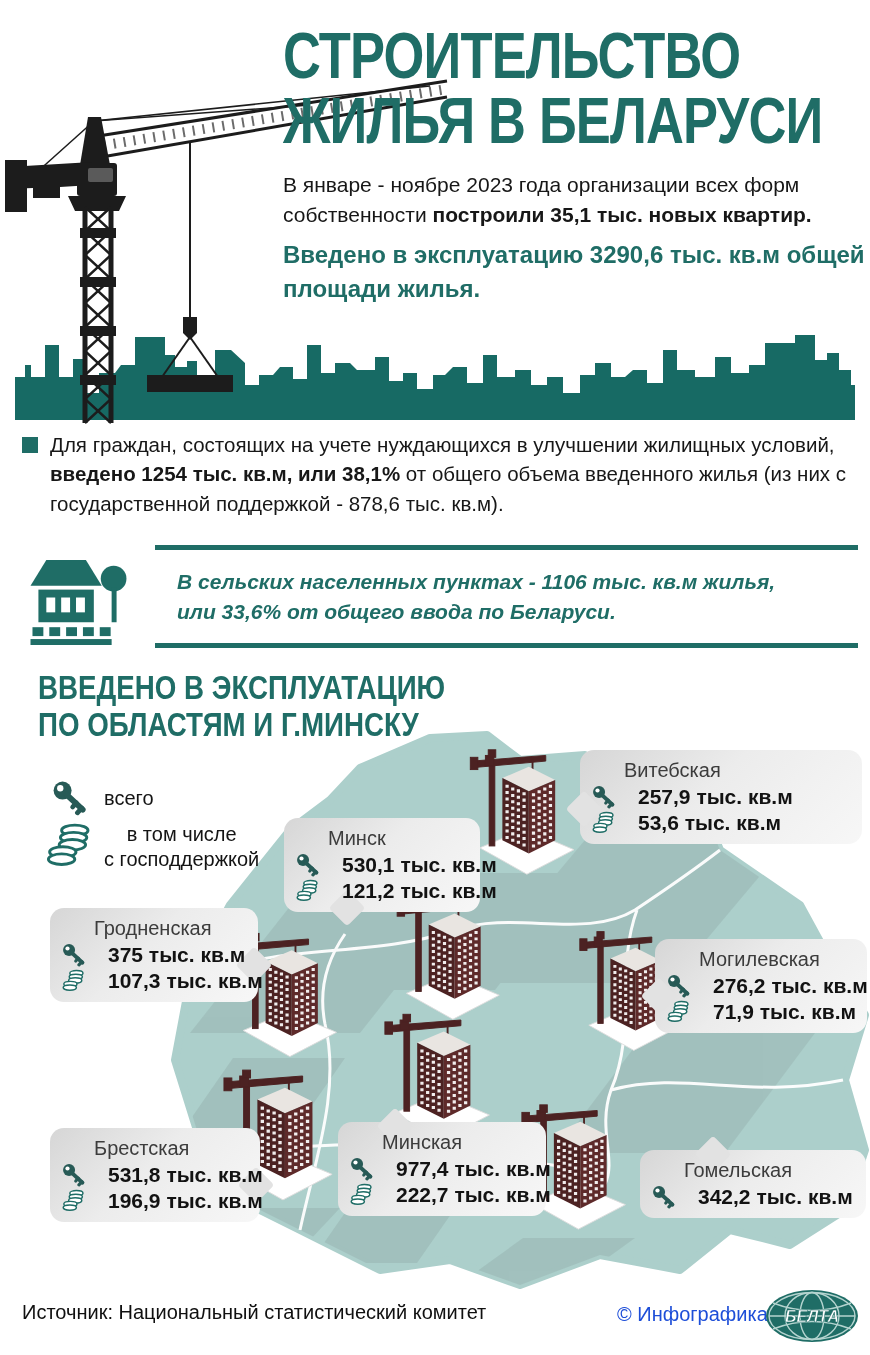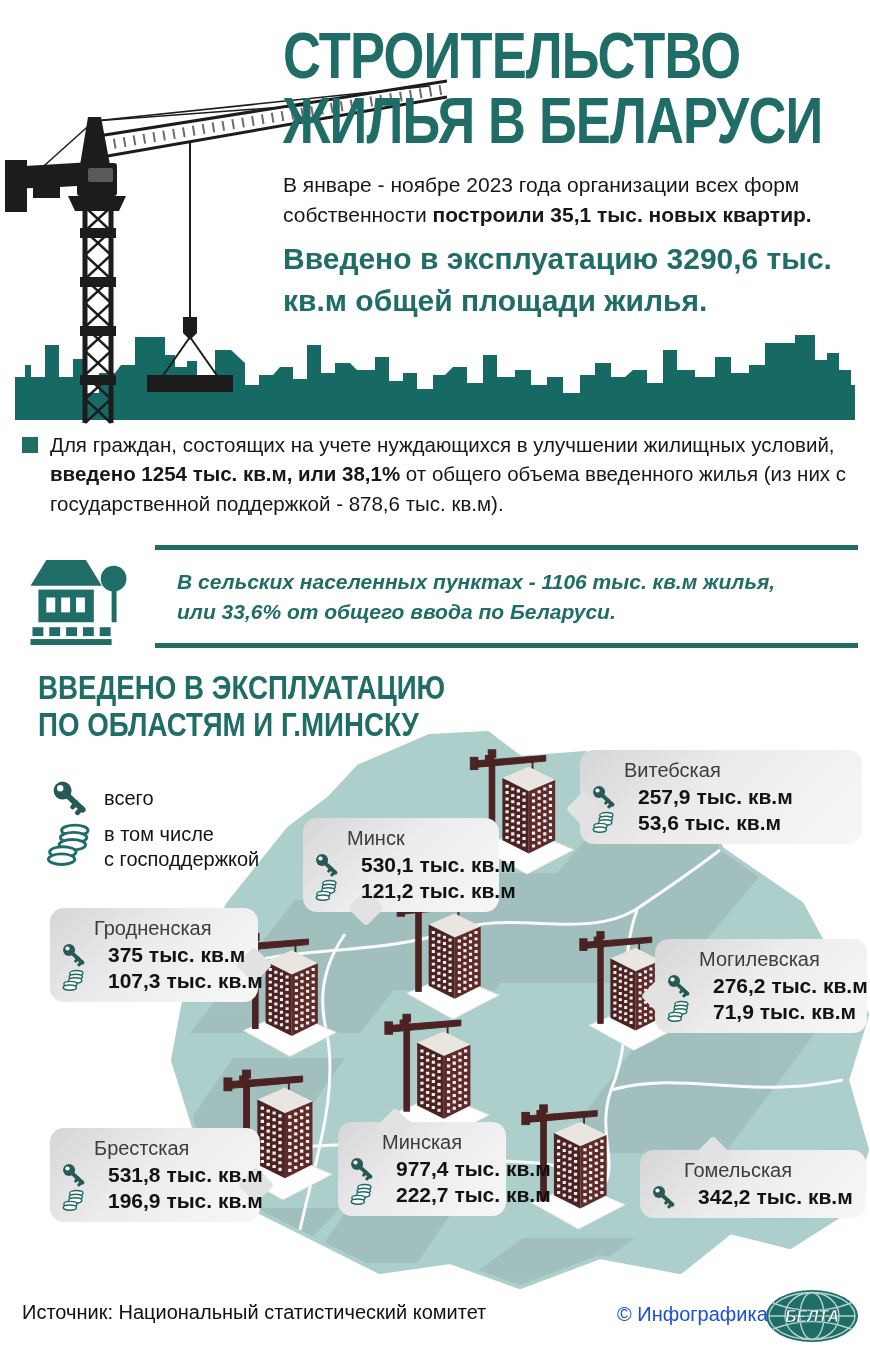--- a/index.html
+++ b/index.html
@@ -19,40 +19,40 @@
   .abs{position:absolute;}
   
   .title{
     left:283px;top:24px;width:600px;
     color:var(--teal);font-weight:bold;font-size:64px;line-height:1.02;
     transform:scaleX(.82);transform-origin:left top;white-space:nowrap;
     letter-spacing:-1px;z-index:5;
   }
   .intro{left:283px;top:170px;width:582px;font-size:21px;line-height:1.42;z-index:5;}
   .intro .b{font-weight:bold;}
-  .intro-teal{left:283px;top:238px;width:582px;font-size:30px;line-height:1.4;
+  .intro-teal{left:283px;top:238px;width:582px;font-size:24px;line-height:1.4;
     color:var(--teal);font-weight:bold;z-index:5;}
   
   .bullet-sq{left:22px;top:437px;width:16px;height:16px;background:var(--teal);z-index:2;}
   .bullet-p{left:50px;top:430px;width:812px;font-size:20.5px;line-height:1.43;z-index:2;}
   .bullet-p .b{font-weight:bold;margin-top:32px;}
   
   .rural-box{
     left:155px;top:545px;width:703px;box-sizing:border-box;
     border-top:5px solid var(--teal);border-bottom:5px solid var(--teal);
     padding:17px 10px 16px 22px;
   }
   .rural-box .line{color:var(--teal);font-weight:bold;font-style:italic;font-size:21px;line-height:1.42;}
   .rural-icon{left:26px;top:552px;width:102px;height:93px;}
   
   .sec-title{
     left:38px;top:670px;color:var(--teal);font-weight:bold;font-size:33px;line-height:1.12;
     transform:scaleX(.84);transform-origin:left top;white-space:nowrap;z-index:6;
   }
-  .legend-label{font-size:20px;line-height:1.25;color:#141414;z-index:6;}
+  .legend-label{font-size:20px;line-height:1.25;color:#141414;z-index:6;text-align:center;}
   .map-svg{left:165px;top:728px;width:705px;height:560px;z-index:1;}
   .building{z-index:3;}
   .callout{
     position:absolute;z-index:4;
     background:linear-gradient(135deg,#d6d6d6 0%,#ececec 45%,#f7f7f7 100%);
     border-radius:14px;padding:9px 10px 9px 12px;box-sizing:border-box;
   }
   .callout .ptr{
     position:absolute;width:26px;height:26px;background:#e2e2e2;
     transform:rotate(45deg);border-radius:4px;z-index:-1;
@@ -271,21 +271,21 @@
     <span class="val">257,9 тыс. кв.м</span>
     </div>
   <div class="row">
       <svg class="ico-sm" viewBox="0 0 40 40">
         <use href="#coins-sym"></use>
       </svg>
     <span class="val">53,6 тыс. кв.м</span>
     </div>
 </div>
 
-<div class="callout" style="left:303px;top:818px;width:196px;">
+<div class="callout" style="left:284px;top:818px;width:196px;">
   <div class="ptr" style="left:50px;bottom:-9px;"></div>
   <div class="name">Минск</div>
   <div class="row">
       <svg class="ico-sm" viewBox="0 0 34 34">
         <use href="#key-sym"></use>
       </svg>
     <span class="val">530,1 тыс. кв.м</span>
     </div>
   <div class="row">
       <svg class="ico-sm" viewBox="0 0 40 40">
@@ -339,21 +339,21 @@
     <span class="val">531,8 тыс. кв.м</span>
     </div>
   <div class="row">
       <svg class="ico-sm" viewBox="0 0 40 40">
         <use href="#coins-sym"></use>
       </svg>
     <span class="val">196,9 тыс. кв.м</span>
     </div>
 </div>
 
-<div class="callout" style="left:338px;top:1122px;width:168px;">
+<div class="callout" style="left:338px;top:1122px;width:208px;">
   <div class="ptr" style="left:44px;top:-9px;"></div>
   <div class="name">Минская</div>
   <div class="row">
       <svg class="ico-sm" viewBox="0 0 34 34">
         <use href="#key-sym"></use>
       </svg>
     <span class="val">977,4 тыс. кв.м</span>
     </div>
   <div class="row">
       <svg class="ico-sm" viewBox="0 0 40 40">

